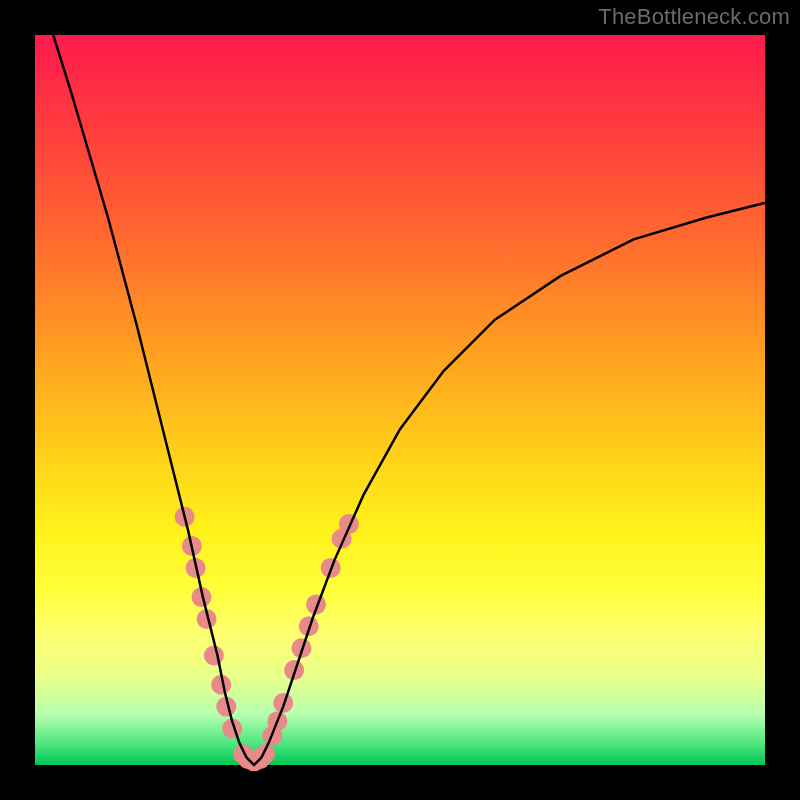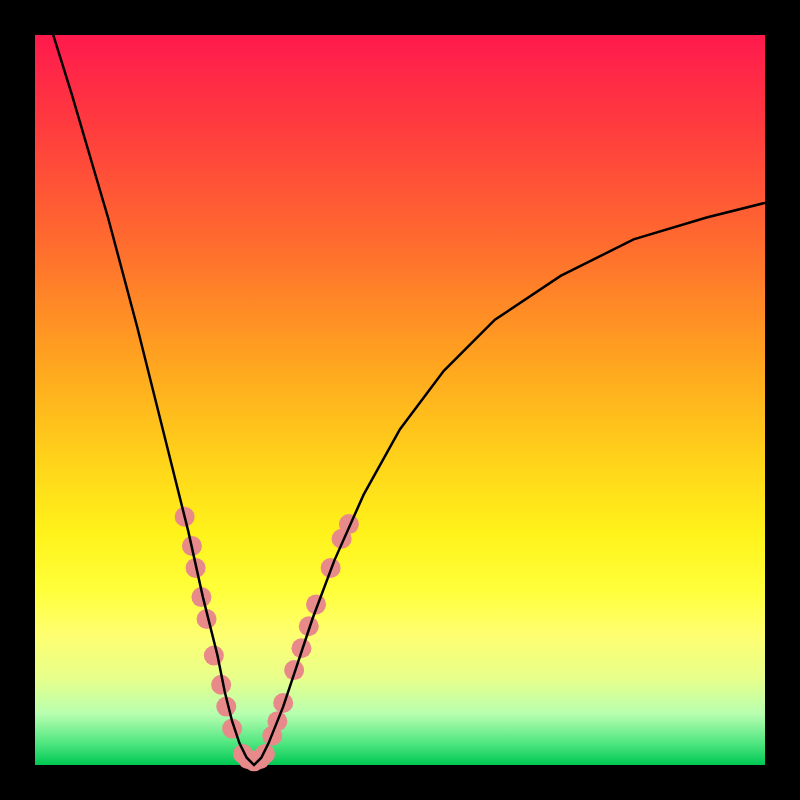--- a/index.html
+++ b/index.html
@@ -88,13 +88,14 @@
         <circle cx="266.45" cy="613.20" r="10" fill="#e88a8a"></circle>
         <circle cx="273.75" cy="591.30" r="10" fill="#e88a8a"></circle>
         <circle cx="281.05" cy="569.40" r="10" fill="#e88a8a"></circle>
         <circle cx="295.65" cy="532.90" r="10" fill="#e88a8a"></circle>
         <circle cx="306.60" cy="503.70" r="10" fill="#e88a8a"></circle>
         <circle cx="313.90" cy="489.10" r="10" fill="#e88a8a"></circle>
       </g>
     <path id="curve-path" d="M0.00 -58.40 L36.50 58.40 L73.00 182.50 L102.20 292.00 L131.40 408.80 L153.30 496.40 L167.90 562.10 L182.50 620.50 L189.80 657.00 L197.10 686.20 L204.40 708.10 L211.70 722.70 L219.00 730.00 L226.30 722.70 L233.60 708.10 L248.20 671.60 L262.80 627.80 L277.40 584.00 L299.30 525.60 L328.50 459.90 L365.00 394.20 L408.80 335.80 L459.90 284.70 L525.60 240.90 L598.60 204.40 L671.60 182.50 L730.00 167.90" fill="none" stroke="#000" stroke-width="2.5"></path>
   </svg>
 
+  <div class="watermark">TheBottleneck.com</div>
 </div>
 
 </body></html>

